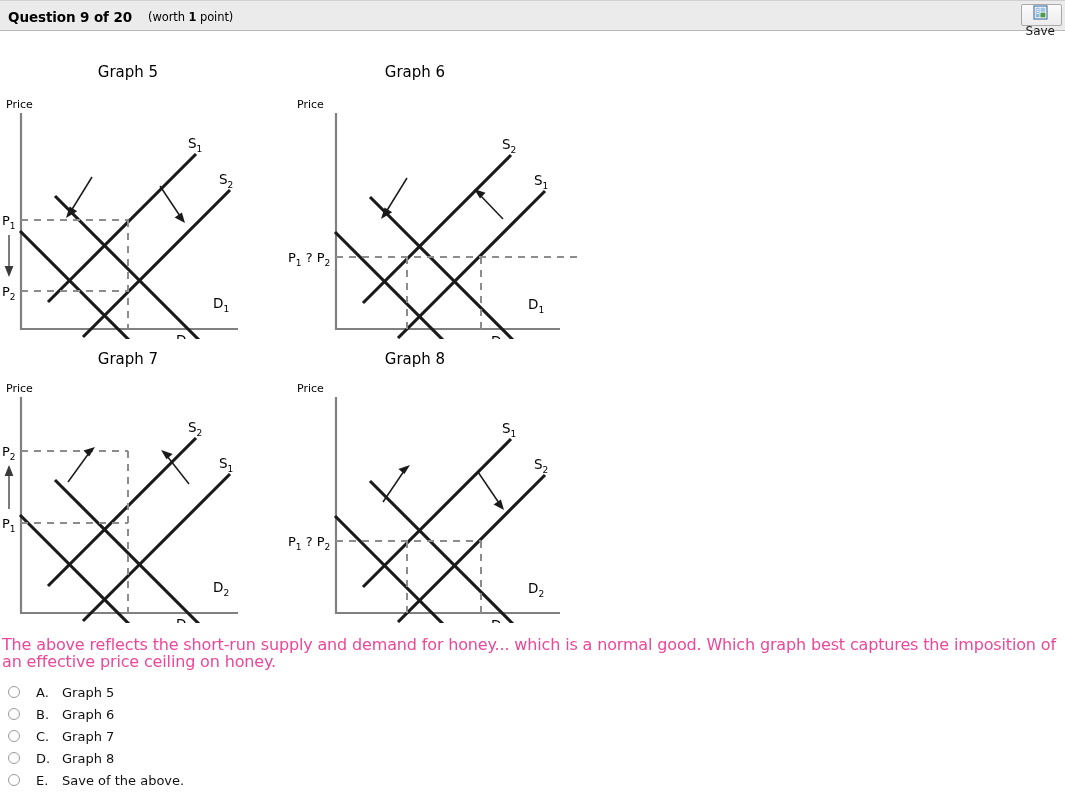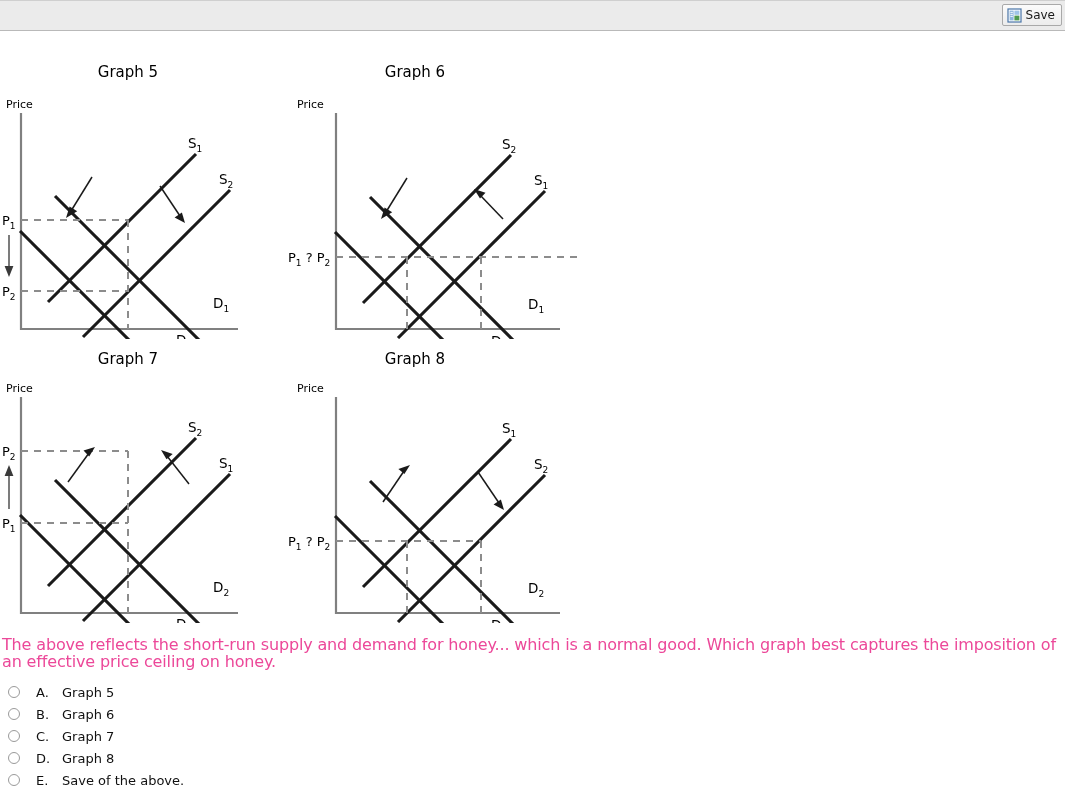--- a/index.html
+++ b/index.html
@@ -54,20 +54,21 @@
     height: 22px;
     display: flex;
     align-items: center;
     gap: 4px;
     padding: 0 6px 0 4px;
     background: linear-gradient(to bottom, #fbfbfb 0%, #ececec 100%);
     border: 1px solid #a9a9a9;
     border-radius: 2px;
     box-sizing: border-box;
     cursor: pointer;
+    flex-direction: column;
   }
   #save-button .save-label {
     font-size: 12px;
     color: #1a1a1a;
   }
   .save-ico { display: block; }
 
   
   #graphs {
     position: absolute;
@@ -159,20 +160,24 @@
   }
   .answer-text {
     font-size: 13px;
     color: #111;
   }
 </style>
 </head>
 <body>
 
 <div id="question-header">
+  <div class="hdr-inner">
+    <span class="q-title">Question 9 of 20</span>
+    <span class="q-worth"><span class="light">(worth </span><span>1</span><span class="light"> point)</span></span>
+  </div>
 
   <div id="save-button">
     <span>
       <svg class="save-ico" width="15" height="15" viewBox="0 0 15 15">
         <rect x="1" y="1" width="13" height="13" fill="#ffffff" stroke="#4a76a8" stroke-width="1.2"></rect>
         <rect x="2.6" y="2.6" width="4" height="9.8" fill="#8fb6dd"></rect>
         <rect x="7.4" y="2.6" width="5" height="4.2" fill="#9fc4e6"></rect>
         <rect x="7.4" y="7.6" width="5" height="4.8" fill="#4f9a4f"></rect>
         <line x1="3.4" y1="4.4" x2="5.8" y2="4.4" stroke="#ffffff" stroke-width="0.9"></line>
         <line x1="3.4" y1="6.4" x2="5.8" y2="6.4" stroke="#ffffff" stroke-width="0.9"></line>

